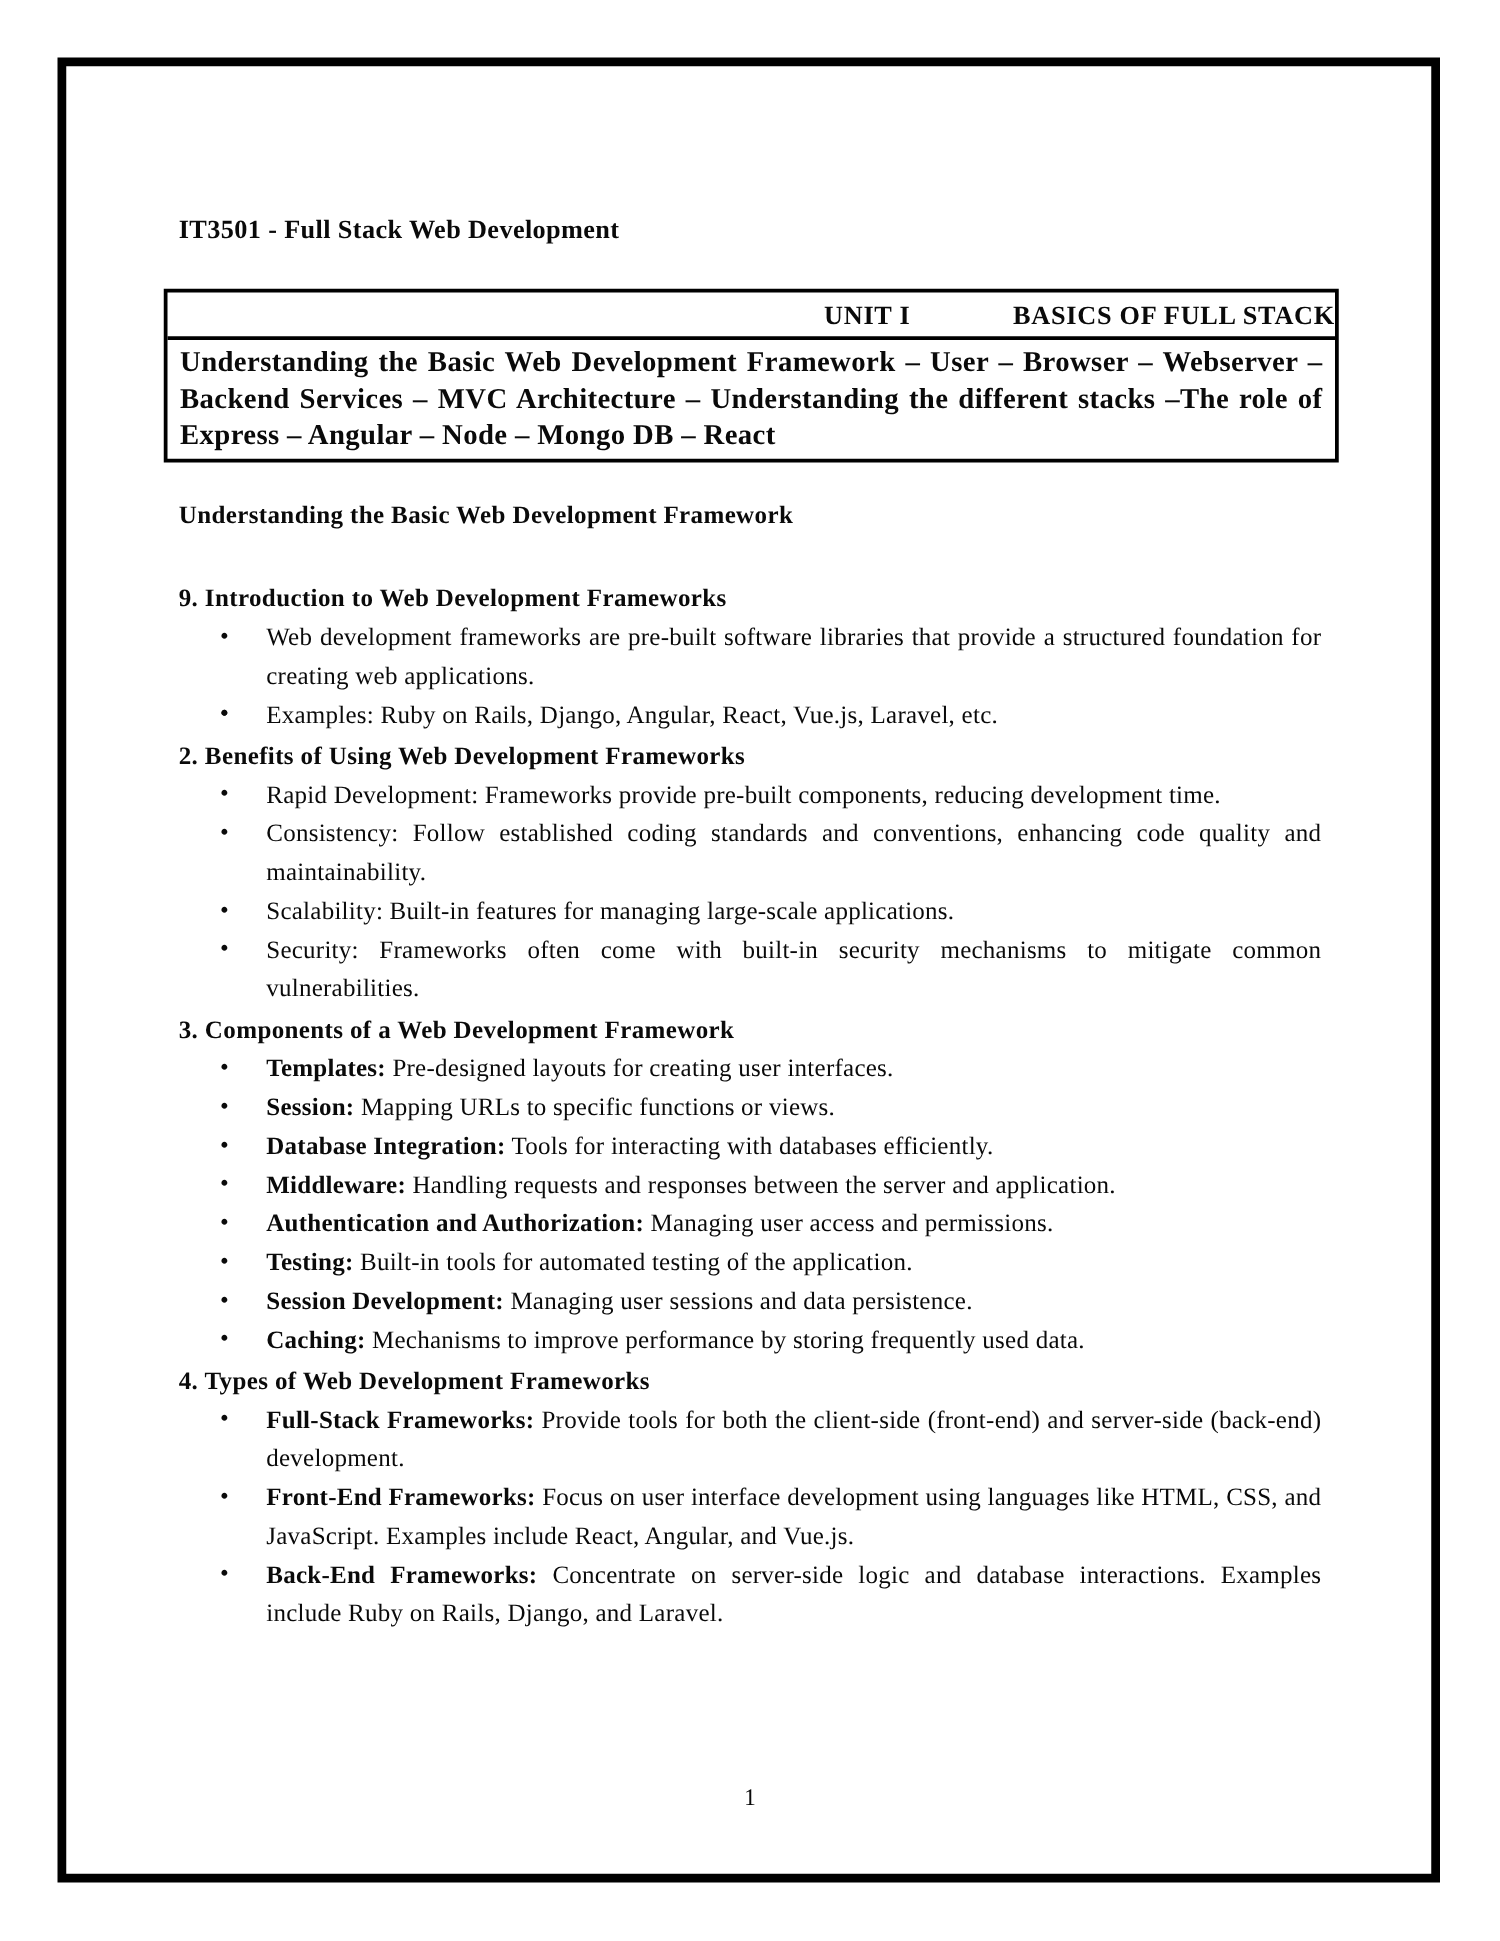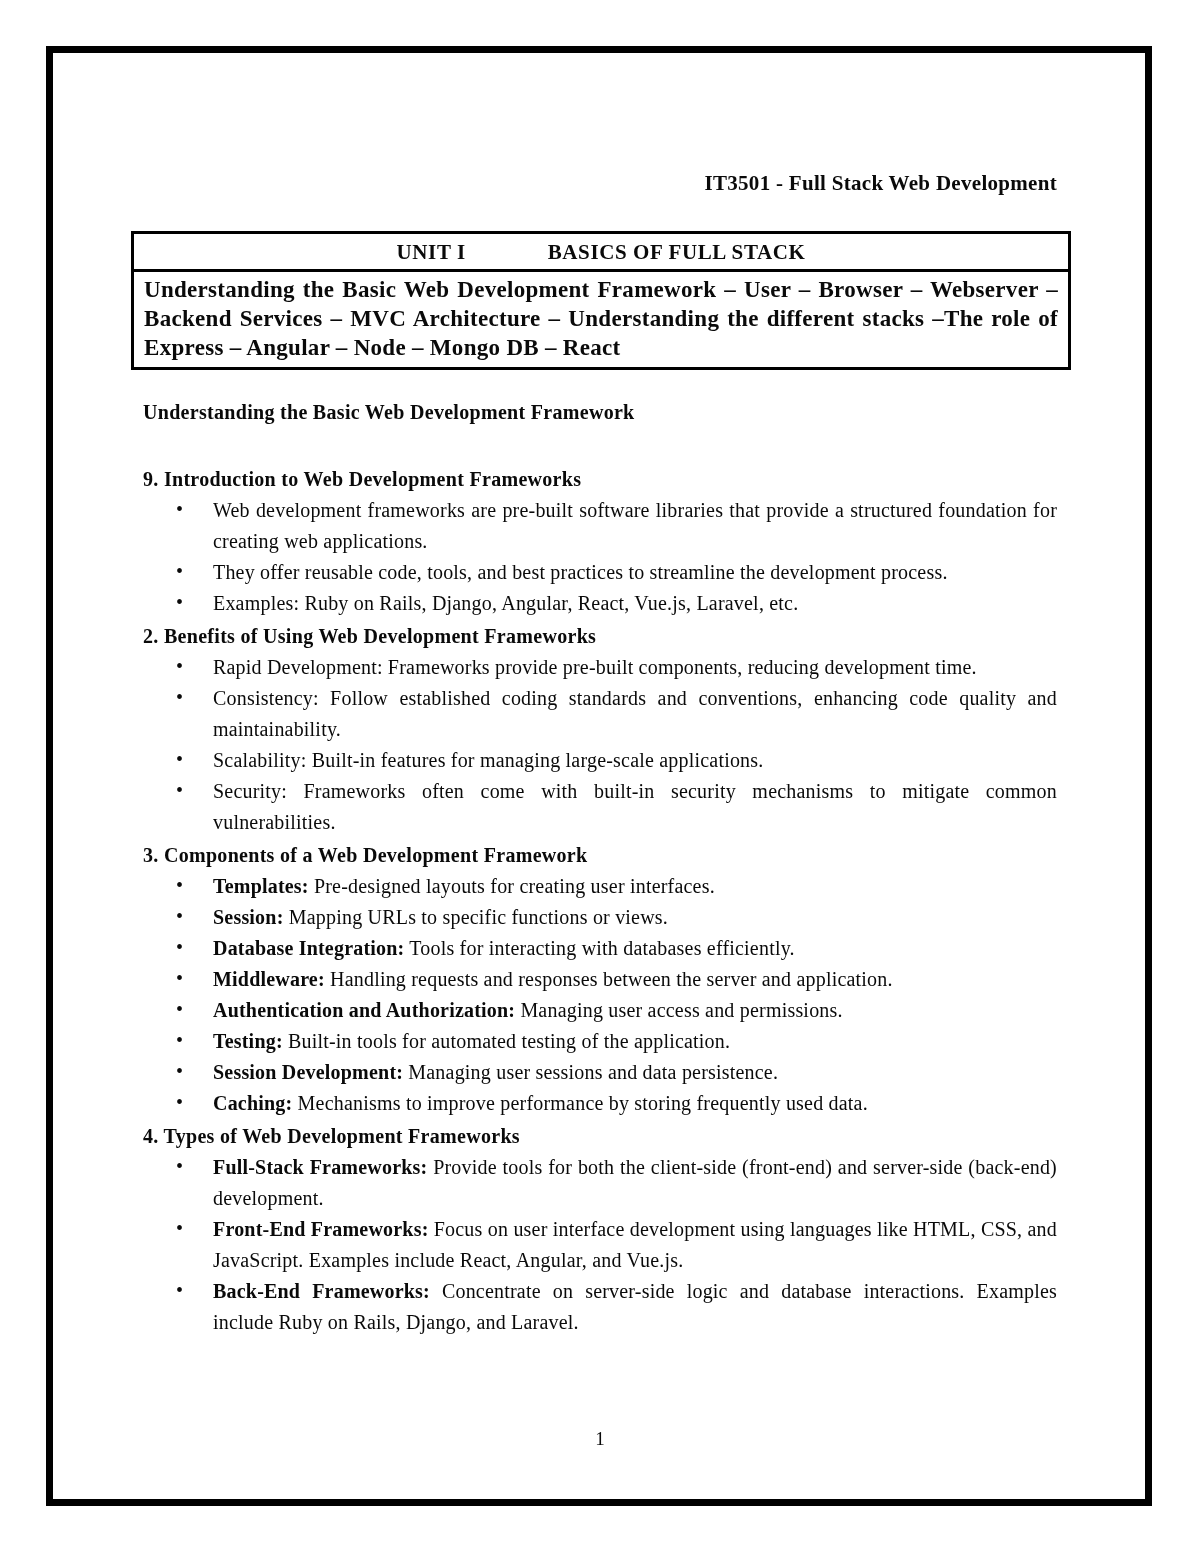--- a/index.html
+++ b/index.html
@@ -29,33 +29,33 @@
     left: 143px;
     top: 0;
     width: 914px;
   }
   .doc-title {
     margin: 0;
     padding-top: 168px;
     font-size: 21px;
     font-weight: bold;
     line-height: 31px;
-    text-align: right;
+    text-align: left;
     letter-spacing: 0.3px;
   }
   .unit-table {
     margin-top: 32px;
     margin-left: -12px;
     margin-right: -14px;
     border: 3px solid #000000;
   }
   .unit-header {
     font-size: 21px;
     font-weight: bold;
-    text-align: center;
+    text-align: right;
     letter-spacing: 0.6px;
     padding: 3px 0 2px 0;
     border-bottom: 3px solid #000000;
     line-height: 30px;
   }
   .unit-label {
     display: inline-block;
     margin-right: 82px;
   }
   .unit-name {
@@ -134,21 +134,21 @@
   </div>
 
   <div class="main-heading">Understanding the Basic Web Development Framework</div>
 
   <div class="sections">
 
     <div class="section">
       <div class="section-title">9. Introduction to Web Development Frameworks</div>
       <ul class="bullets">
         <li class="bullet"><span class="bullet-marker">•</span><span class="bullet-lead"></span><span>Web development frameworks are pre-built software libraries that provide a structured foundation for creating web applications.</span></li>
-        <li class="bullet"><span class="bullet-marker">•</span><span class="bullet-lead"></span><span>They offer reusable code, tools, and best practices to streamline the development process.</span></li>
+        <li class="bullet"><span class="bullet-marker">•</span><span class="bullet-lead"></span></li>
         <li class="bullet"><span class="bullet-marker">•</span><span class="bullet-lead"></span><span>Examples: Ruby on Rails, Django, Angular, React, Vue.js, Laravel, etc.</span></li>
       </ul>
     </div>
 
     <div class="section">
       <div class="section-title">2. Benefits of Using Web Development Frameworks</div>
       <ul class="bullets">
         <li class="bullet"><span class="bullet-marker">•</span><span class="bullet-lead"></span><span>Rapid Development: Frameworks provide pre-built components, reducing development time.</span></li>
         <li class="bullet"><span class="bullet-marker">•</span><span class="bullet-lead"></span><span>Consistency: Follow established coding standards and conventions, enhancing code quality and maintainability.</span></li>
         <li class="bullet"><span class="bullet-marker">•</span><span class="bullet-lead"></span><span>Scalability: Built-in features for managing large-scale applications.</span></li>

